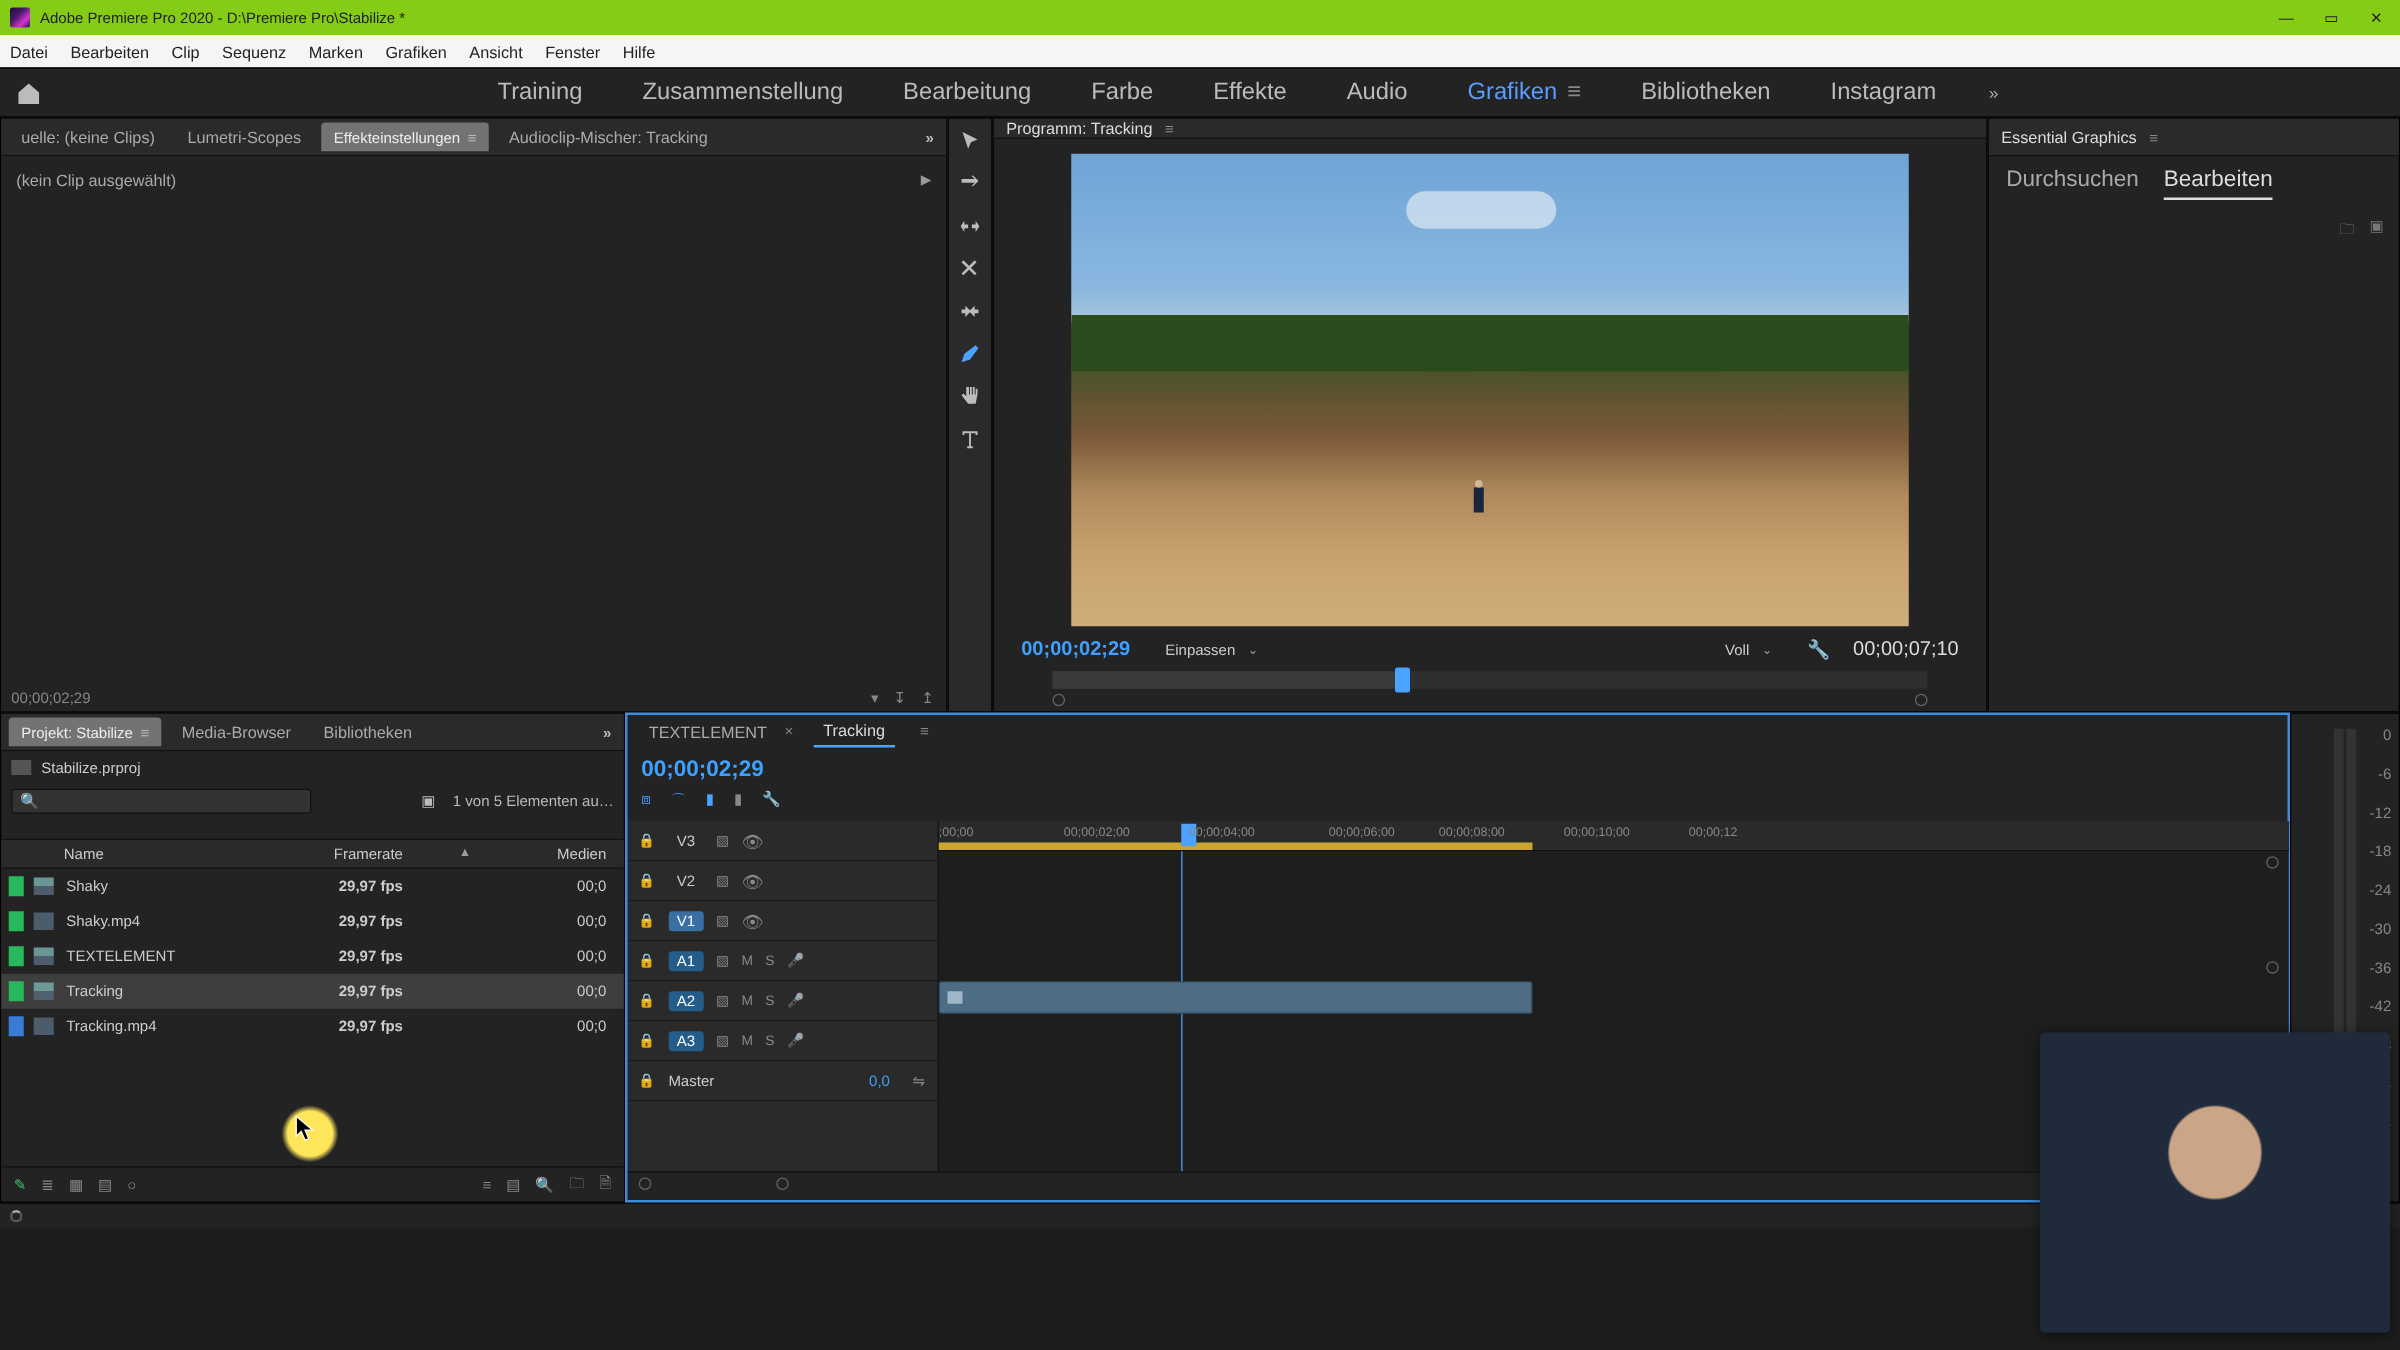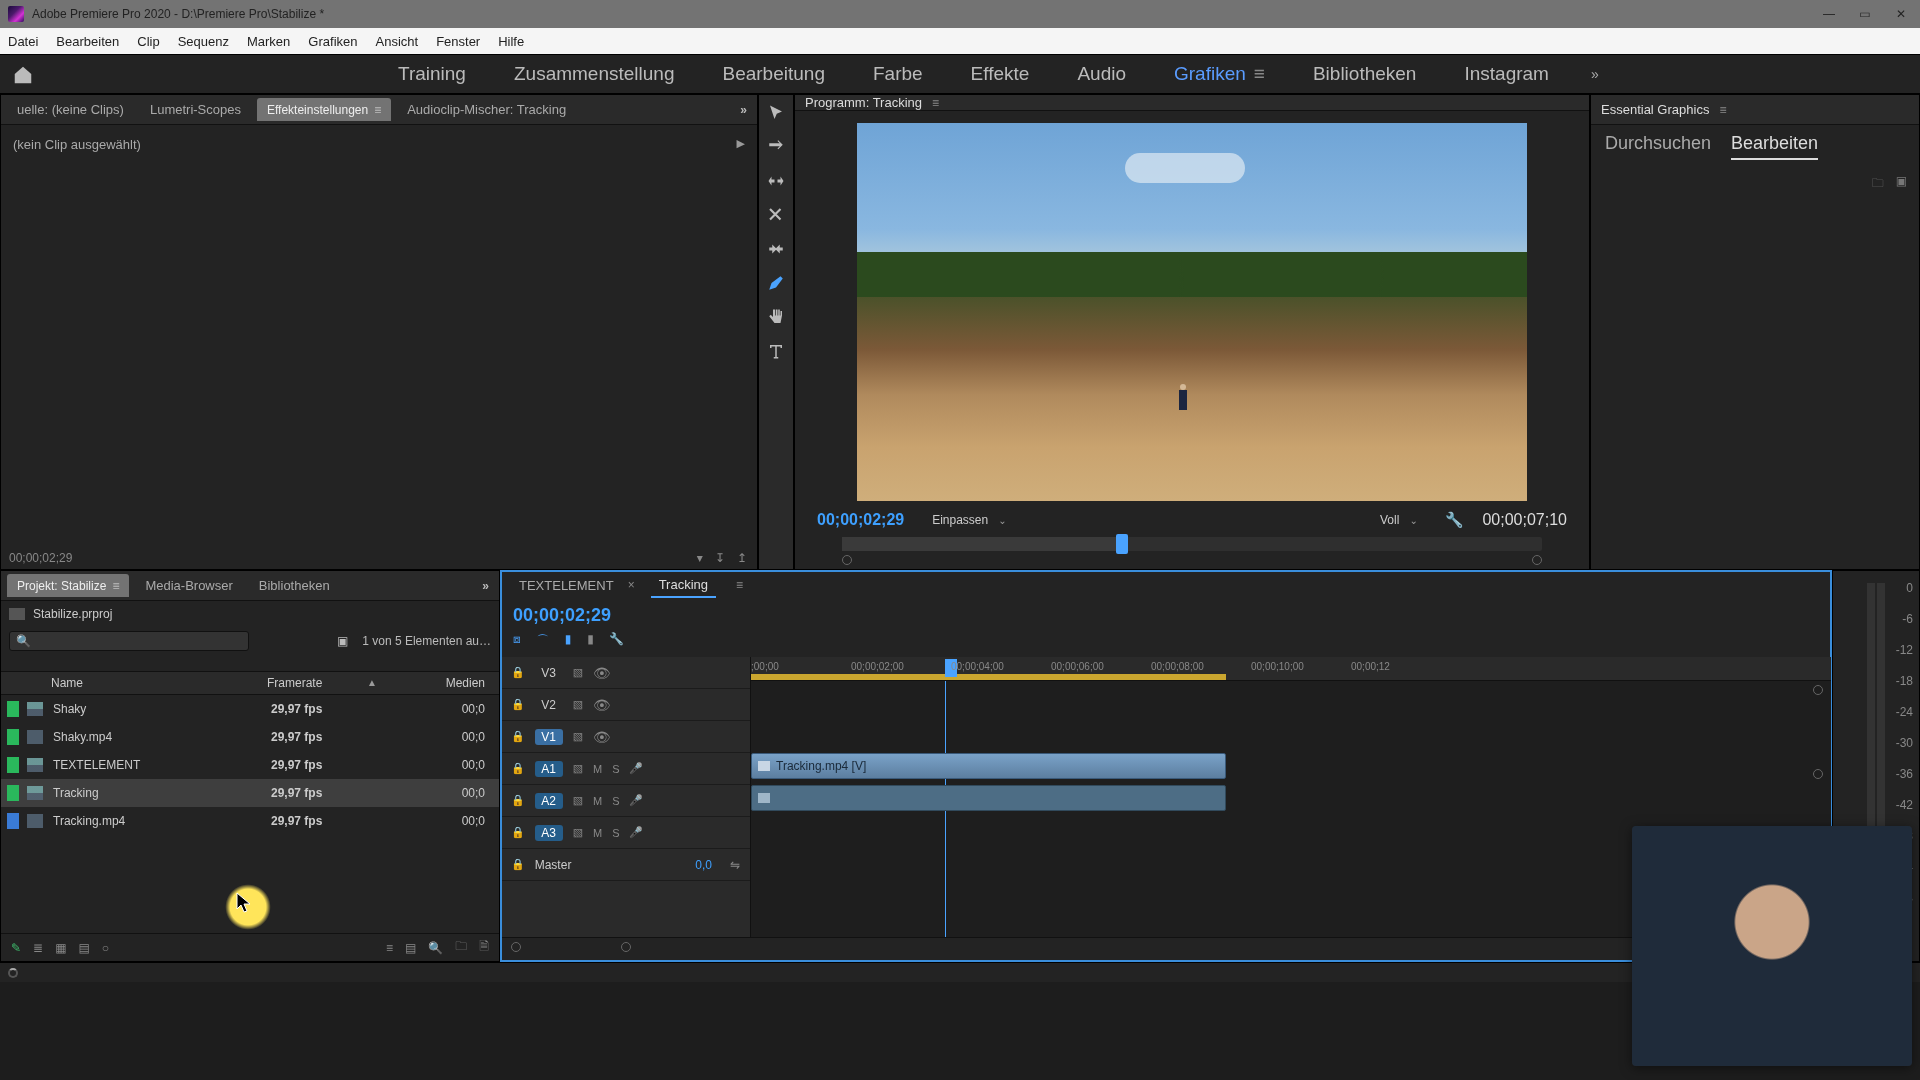--- a/index.html
+++ b/index.html
@@ -1,19 +1,19 @@
 <!DOCTYPE html>
 <html><head>
 <meta charset="utf-8">
 <style>
 * { margin:0; padding:0; box-sizing:border-box; font-family:"Segoe UI",Arial,sans-serif; font-size:12px; user-select:none; }
 body { background:#1d1d1d; color:#ccc; width:1920px; height:1080px; overflow:hidden; position:relative; }
 
 
-.titlebar{height:28px;background:#737373;color:#222;display:flex;align-items:center;padding:0 8px;}
+.titlebar{height:28px;background:#84cc16;color:#222;display:flex;align-items:center;padding:0 8px;}
 .titlebar .logo{width:16px;height:16px;background:linear-gradient(135deg,#1b0a3b 0%,#4b1a6b 40%,#d533d5 70%,#2b0a5b 100%);margin-right:8px;border-radius:2px;}
 .titlebar .winctl{margin-left:auto;display:flex;gap:22px;padding-right:4px;}
 .titlebar .winctl span{width:14px;text-align:center;cursor:pointer;}
 
 
 .menubar{height:26px;background:#f5f5f5;color:#222;display:flex;align-items:center;padding:0 8px;gap:18px;}
 .menubar span{font-size:13px;cursor:pointer;}
 
 
 .workbar{height:40px;background:#232323;display:flex;align-items:center;border-top:1px solid #000;border-bottom:1px solid #000;padding-left:12px;}
@@ -499,30 +499,26 @@
       </div>
       <div class="timearea">
         <div class="ruler">
           <div class="yellow"></div>
           <div class="head"></div>
         </div>
         <div id="ticklabels">
             <div class="ticklabel" style="left: 0px;">;00;00</div>
             <div class="ticklabel" style="left: 100px;">00;00;02;00</div>
             <div class="ticklabel" style="left: 200px;">00;00;04;00</div>
-            <div class="ticklabel" style="left: 300px;">00;00;06;00</div>
+            <div class="ticklabel" style="left: 312px;">00;00;06;00</div>
             <div class="ticklabel" style="left: 400px;">00;00;08;00</div>
             <div class="ticklabel" style="left: 500px;">00;00;10;00</div>
             <div class="ticklabel" style="left: 600px;">00;00;12</div>
           </div>
         <div class="playline"></div>
-        <div class="vclip">
-            <div class="fxchip"></div>
-            <span>Tracking.mp4 [V]</span>
-          </div>
         <div class="aclip">
             <div class="fxchip"></div>
           </div>
         <div class="tlhandles">
             <span></span>
             <span></span>
             <span></span>
           </div>
       </div>
     </div>

